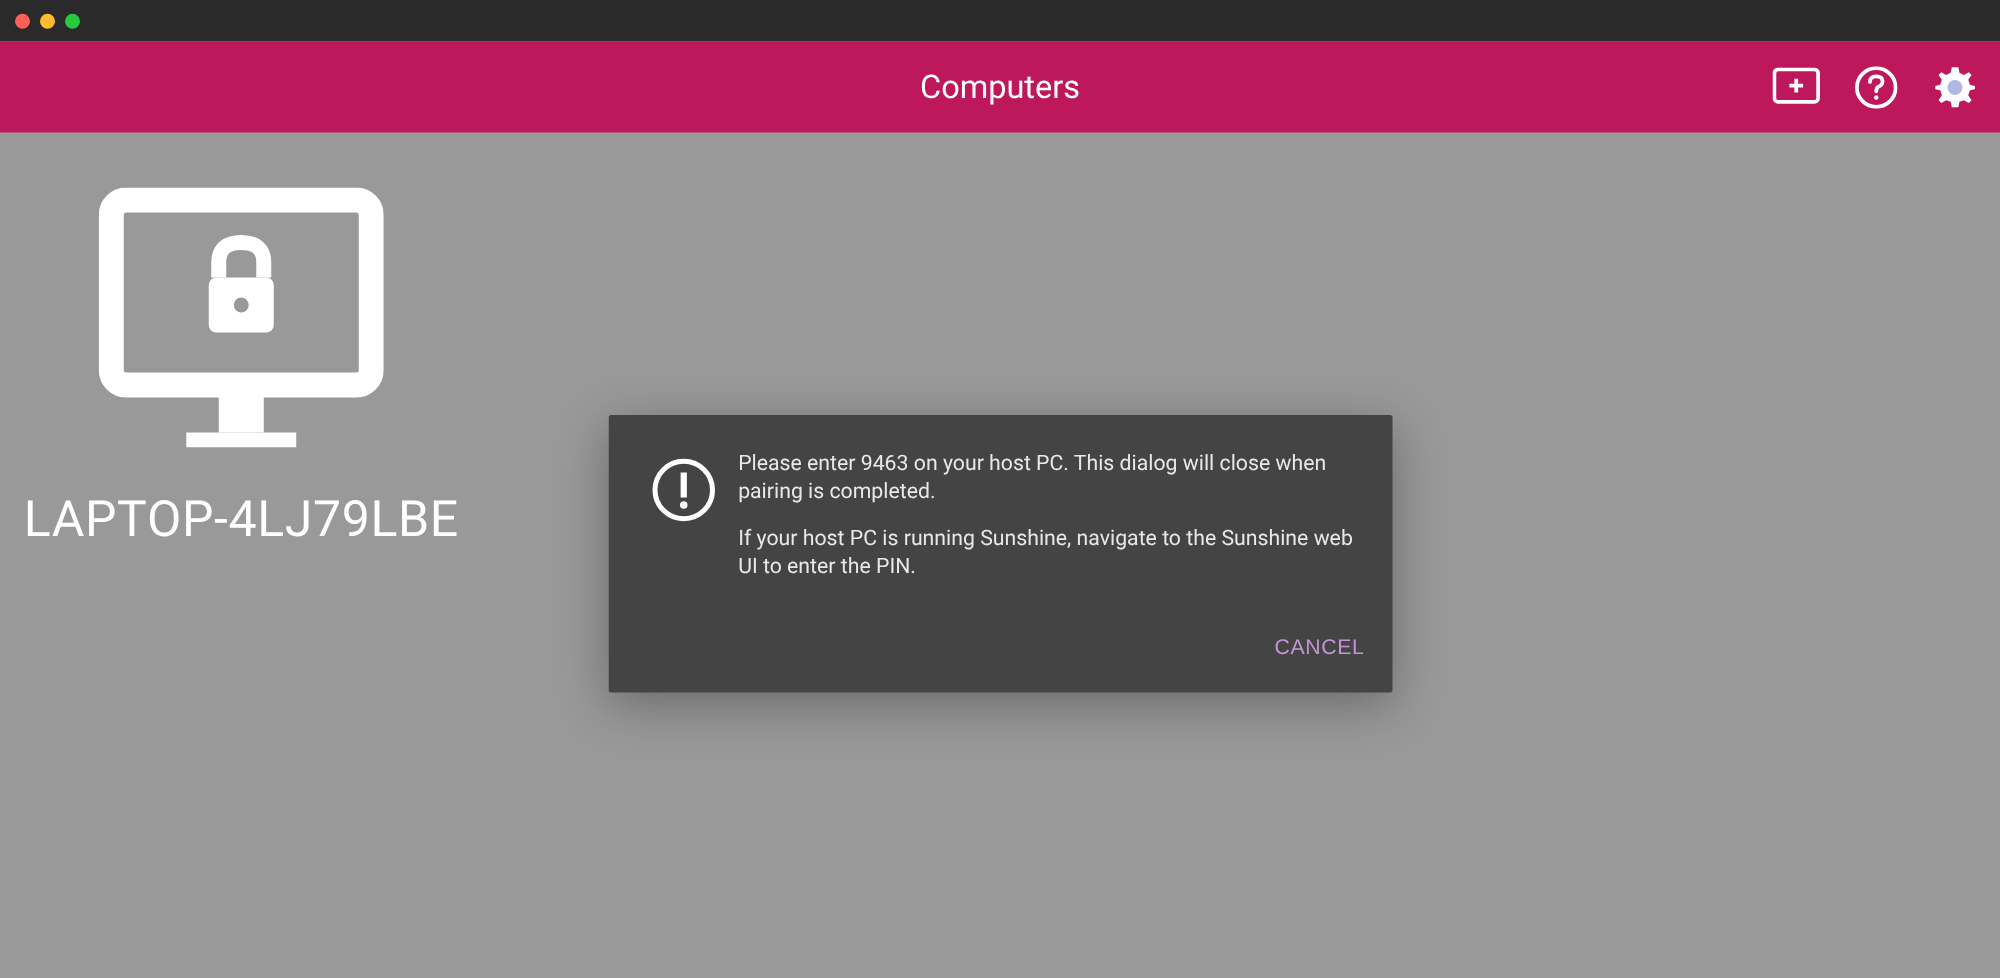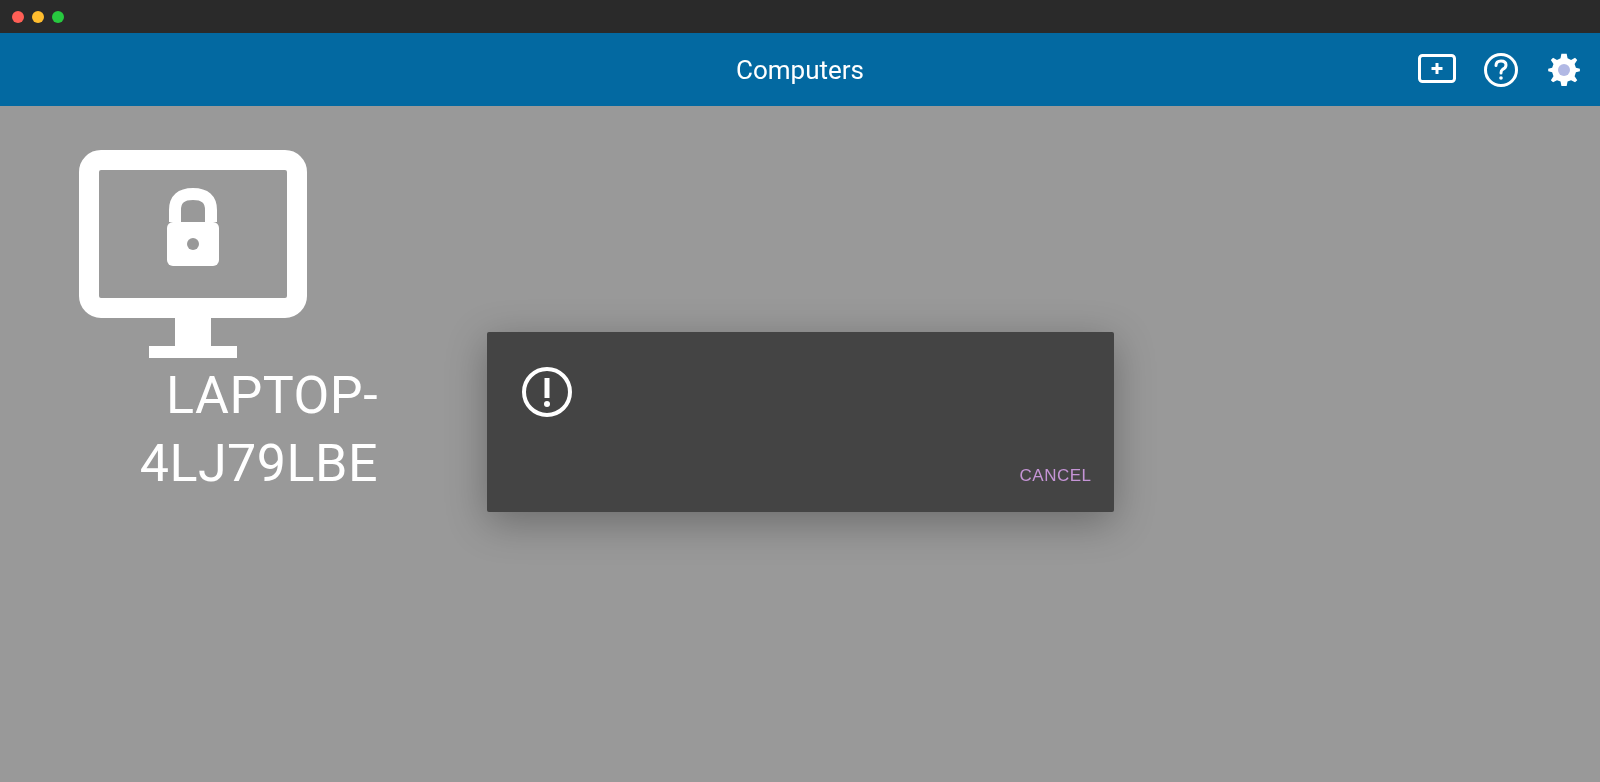--- a/index.html
+++ b/index.html
@@ -26,21 +26,21 @@
     .traffic-light {
       width: 12px;
       height: 12px;
       border-radius: 50%;
     }
     .tl-close { background: #ff5f56; }
     .tl-min { background: #ffbd2e; }
     .tl-max { background: #27c93f; }
     .toolbar {
       height: 73px;
-      background: #0369a1;
+      background: #be185d;
       display: flex;
       align-items: center;
       position: relative;
     }
     .toolbar-title {
       position: absolute;
       left: 50%;
       transform: translateX(-50%);
       color: #ffffff;
       font-size: 26px;
@@ -66,24 +66,24 @@
     }
     .computer-item {
       display: inline-flex;
       flex-direction: column;
       align-items: center;
       width: 370px;
       cursor: pointer;
     }
     .computer-label {
       color: #ffffff;
-      font-size: 52px;
+      font-size: 40px;
       font-weight: 400;
-      text-align: right;
-      margin-top: 4px;
+      text-align: left;
+      margin-top: 32px;
       line-height: 1.3;
       letter-spacing: 0.5px;
     }
     .dialog-overlay {
       position: absolute;
       top: 0;
       left: 0;
       right: 0;
       bottom: 0;
       display: flex;
@@ -191,18 +191,22 @@
 <div class="dialog-overlay">
   <div class="dialog">
     <div class="dialog-body">
       <div class="dialog-icon">
         <svg width="52" height="52" viewBox="0 0 52 52">
           <circle cx="26" cy="26" r="23" fill="none" stroke="#ffffff" stroke-width="4"></circle>
           <rect x="23.5" y="12" width="5" height="20" fill="#ffffff"></rect>
           <circle cx="26" cy="38" r="3" fill="#ffffff"></circle>
         </svg>
       </div>
+      <div class="dialog-text">
+        <p>Please enter 9463 on your host PC. This dialog will close when pairing is completed.</p>
+        <p>If your host PC is running Sunshine, navigate to the Sunshine web UI to enter the PIN.</p>
+      </div>
     </div>
     <div class="dialog-actions">
       <button class="dialog-button">CANCEL</button>
     </div>
   </div>
 </div>
 
 </body></html>

